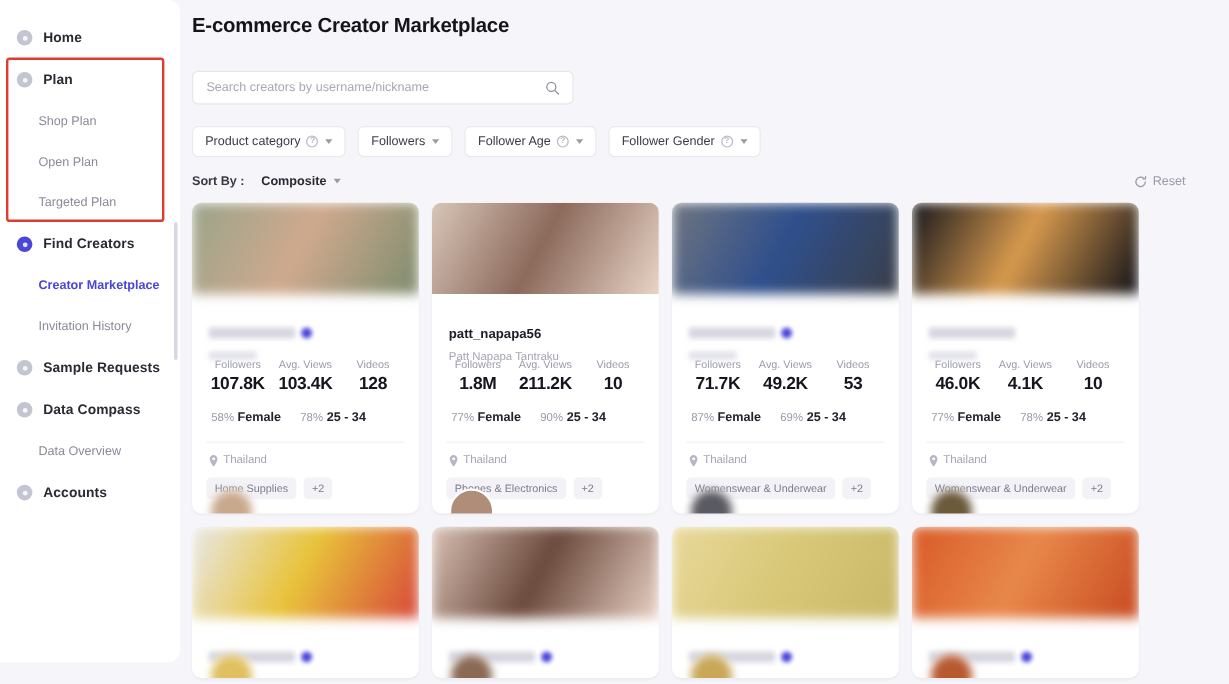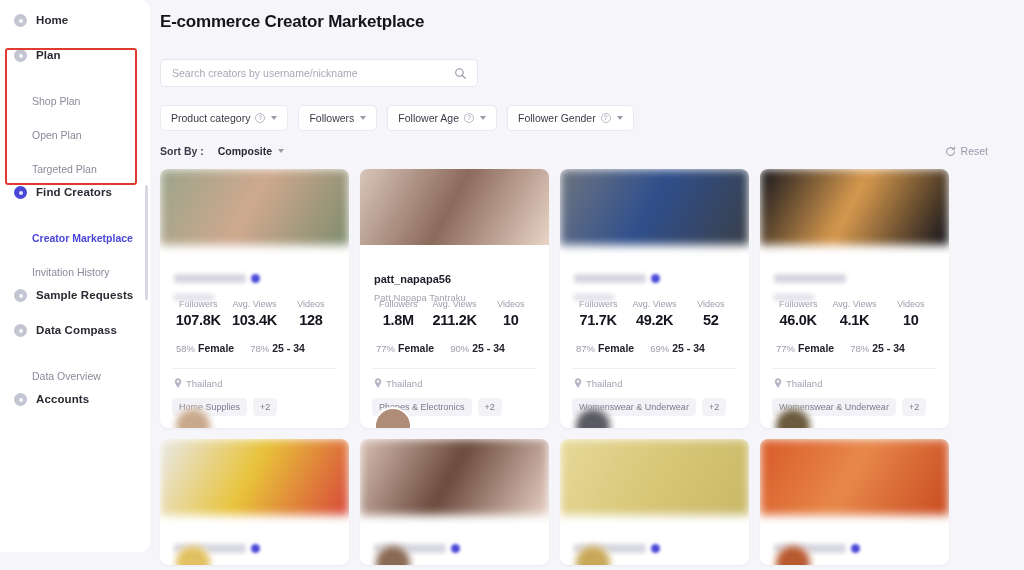--- a/index.html
+++ b/index.html
@@ -19,21 +19,21 @@
     margin: 0 0 0 0;
     background: #ffffff;
     border-radius: 0 10px 10px 0;
     flex: 0 0 150px;
     padding-top: 14px;
     overflow: hidden;
   }
   .sb-scroll { position:absolute; right:2px; top:185px; width:3px; height:115px; background:#d8d8e4; border-radius:2px; }
 
   .nav-item {
-    display: flex; gap: 9px;
+    display: flex; align-items: center; gap: 9px;
     height: 35px; padding: 0 10px 0 14px;
     cursor: pointer;
   }
   .nav-item .label {
     font-size: 11.5px; font-weight: bold; color: #2a2a33; letter-spacing: .1px;
   }
   .nav-item.active .label { color: #2a2a33; }
   .nav-icon {
     width: 13px; height: 13px; border-radius: 50%;
     background: #c3c5d2;
@@ -152,21 +152,21 @@
   .nickname.redact { display:inline-block; width:40px; height:7px; background:#e2e2ea; border-radius:2px; filter: blur(2px); }
 
   .stats { display: flex; padding: 4px 10px 0 10px; }
   .stat { flex: 1; text-align: center; }
   .stat .k { font-size: 9px; color: #9b9baa; }
   .stat .v { font-size: 14.5px; font-weight: bold; color: #15151f; margin-top: 3px; letter-spacing: -.3px; }
   .demo { display: flex; gap: 16px; padding: 10px 14px 0 16px; align-items: flex-end; }
   .demo .pc { font-size: 9.5px; color: #9b9baa; }
   .demo .lb { font-size: 10.5px; color: #22222c; font-weight: bold; margin-left: 3px; }
   .divider { height: 1px; background: #f0f0f5; margin: 12px 12px 0 12px; }
-  .loc { display: flex; gap: 4px; padding: 9px 14px 0 14px; }
+  .loc { display: flex; align-items: center; gap: 4px; padding: 9px 14px 0 14px; }
   .loc .ltext { font-size: 9.5px; color: #a3a3b1; }
   .tags { display: flex; gap: 6px; padding: 9px 12px 12px 12px; }
   .tag {
     background: #f2f2f7; border-radius: 4px; padding: 4px 7px;
     font-size: 9px; color: #7b7b8c; white-space: nowrap;
   }
   .tag.more { color: #7b7b8c; }
 </style>
 </head>
 <body>
@@ -360,21 +360,21 @@
             <div class="stat">
               <div class="k">Followers</div>
               <div class="v">71.7K</div>
             </div>
             <div class="stat">
               <div class="k">Avg. Views</div>
               <div class="v">49.2K</div>
             </div>
             <div class="stat">
               <div class="k">Videos</div>
-              <div class="v">52</div>
+              <div class="v">53</div>
             </div>
           </div>
           <div class="demo">
             <div><span class="pc">87%</span><span class="lb">Female</span></div>
             <div><span class="pc">69%</span><span class="lb">25 - 34</span></div>
           </div>
           <div class="divider"></div>
           <div class="loc">
             <svg width="8" height="10" viewBox="0 0 10 12">
               <path d="M5 0C2.8 0 1 1.8 1 4c0 3 4 8 4 8s4-5 4-8c0-2.2-1.8-4-4-4z" fill="#b6b6c4"></path>

